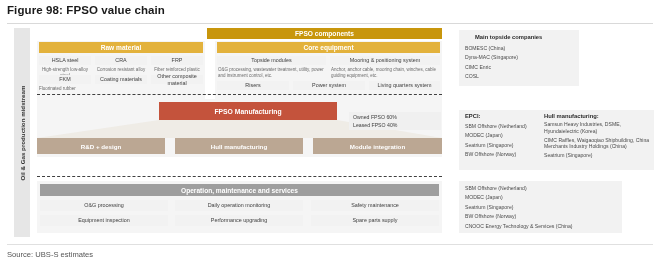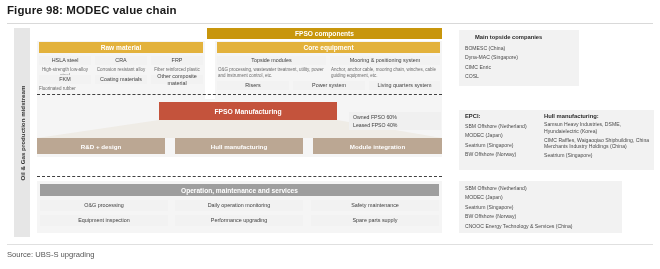--- a/index.html
+++ b/index.html
@@ -89,21 +89,21 @@
     position:absolute;left:7px;top:250px;
     font-size:7.6px;color:#555;
   }
   .source-rule{
     position:absolute;left:7px;top:244px;width:646px;height:1px;background:#e0e0e0;
   }
 </style>
 </head>
 <body>
 
-<div class="fig-title">Figure 98: MODEC value chain</div>
+<div class="fig-title">Figure 98: FPSO value chain</div>
 <div class="title-rule"></div>
 
 <div class="canvas">
 
   <div class="spine">
     <span>Oil &amp; Gas production midstream</span>
   </div>
 
   <div class="hdr dark" style="left:200px;top:2px;width:235px;height:11px;">FPSO components</div>
 
@@ -198,13 +198,13 @@
     <div>SBM Offshore (Netherland)</div>
     <div>MODEC (Japan)</div>
     <div>Seatrium (Singapore)</div>
     <div>BW Offshore (Norway)</div>
     <div>CNOOC Energy Technology &amp; Services (China)</div>
   </div>
 
 </div>
 
 <div class="source-rule"></div>
-<div class="source">Source: UBS-S upgrading</div>
+<div class="source">Source: UBS-S estimates</div>
 
 </body></html>

